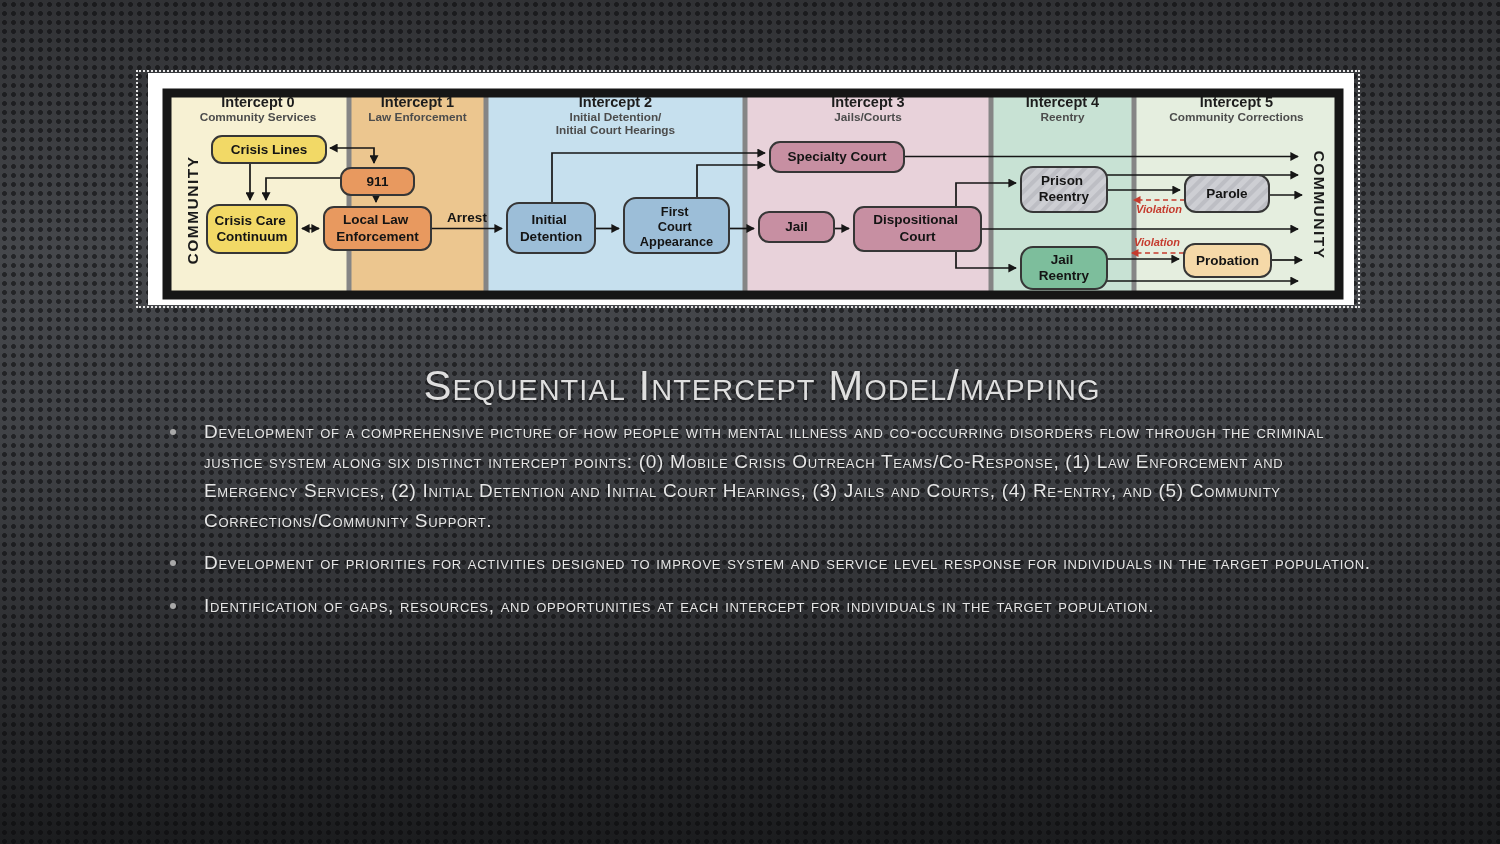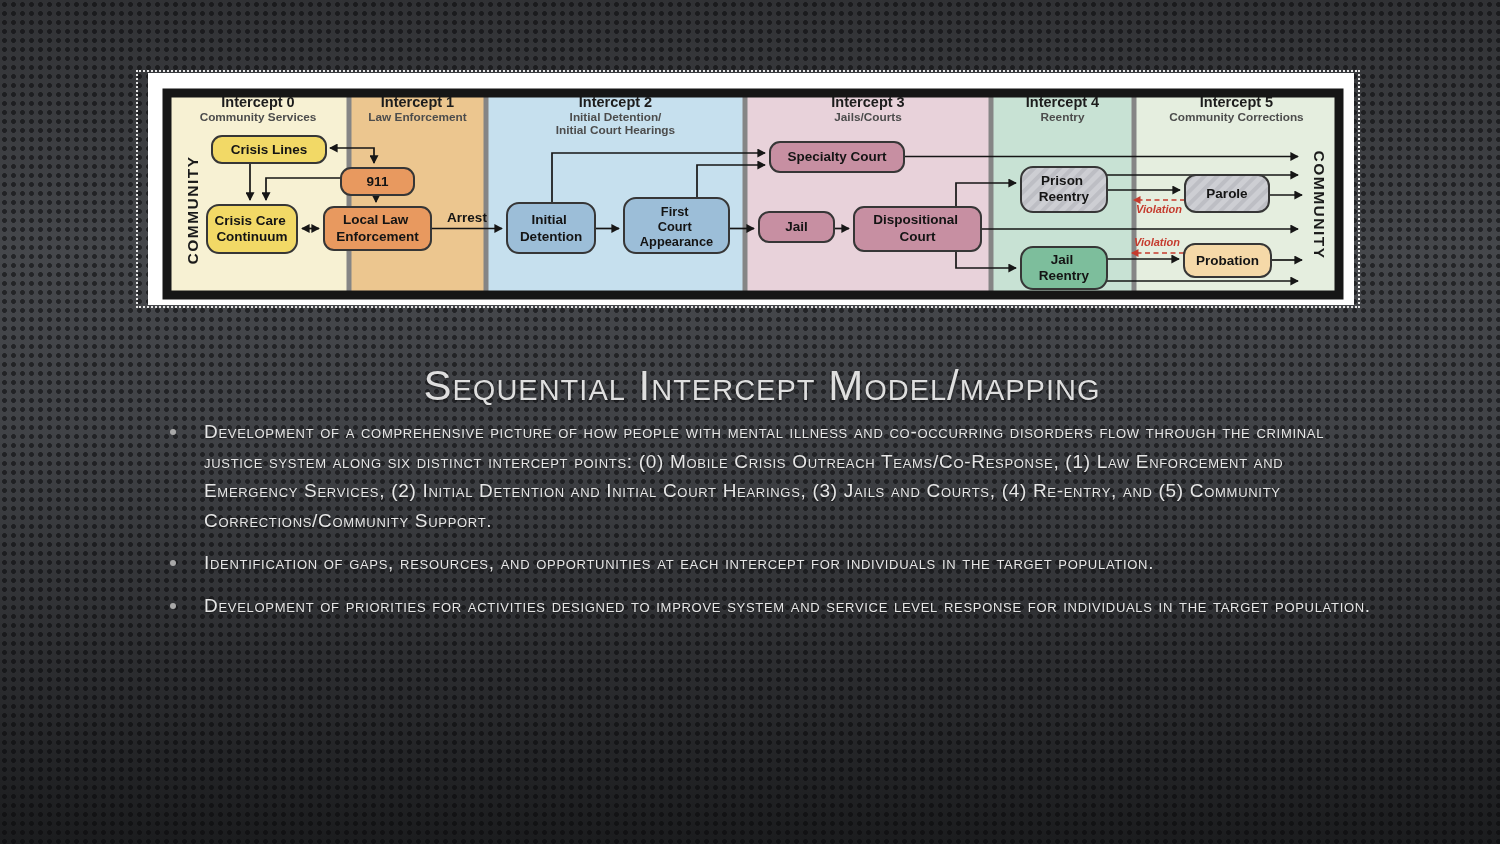--- a/index.html
+++ b/index.html
@@ -206,21 +206,21 @@
 
   <h1 class="title">Sequential Intercept Model/mapping</h1>
 
   <ul class="bullets">
     <li class="bullet">
       <span class="dot"></span>
       <span>Development of a comprehensive picture of how people with mental illness and co-occurring disorders flow through the criminal justice system along six distinct intercept points: (0) Mobile Crisis Outreach Teams/Co-Response, (1) Law Enforcement and Emergency Services, (2) Initial Detention and Initial Court Hearings, (3) Jails and Courts, (4) Re-entry, and (5) Community Corrections/Community Support.</span>
     </li>
     <li class="bullet">
       <span class="dot"></span>
-      <span>Identification of gaps, resources, and opportunities at each intercept for individuals in the target population.</span>
+      <span>Development of priorities for activities designed to improve system and service level response for individuals in the target population.</span>
     </li>
     <li class="bullet">
       <span class="dot"></span>
-      <span>Development of priorities for activities designed to improve system and service level response for individuals in the target population.</span>
+      <span>Identification of gaps, resources, and opportunities at each intercept for individuals in the target population.</span>
     </li>
   </ul>
 
 </div>
 
 </body></html>

